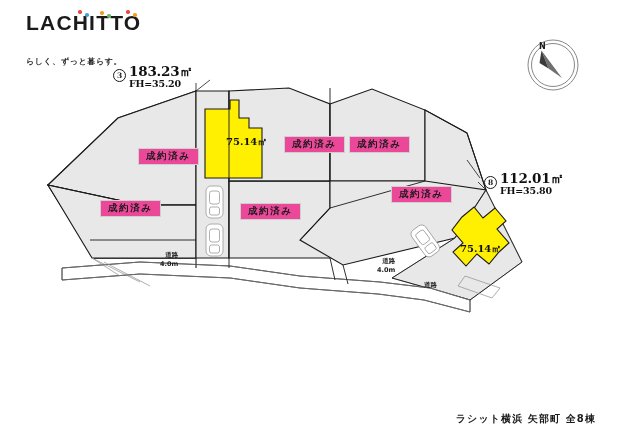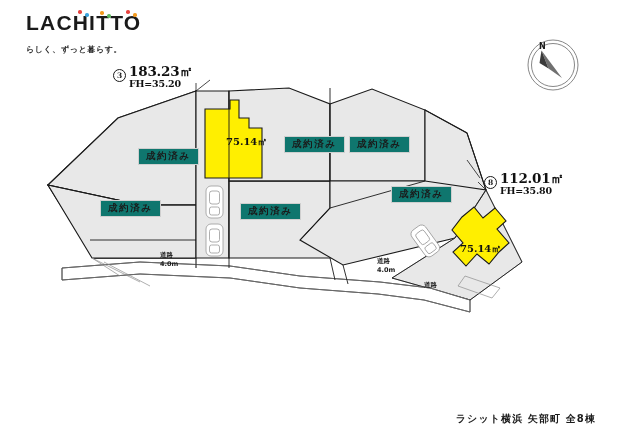--- a/index.html
+++ b/index.html
@@ -44,21 +44,21 @@
     width: 60px;
     height: 7px;
   }
   .logo-dot {
     position: absolute;
     width: 3.5px;
     height: 3.5px;
     border-radius: 50%;
   }
   #logo-tagline {
-    margin-top: 11px;
+    margin-top: 23px;
     font-family: "DejaVu Sans", sans-serif;
     font-size: 8px;
     font-weight: 700;
     color: #2a2a2a;
     letter-spacing: 0.6px;
     white-space: nowrap;
   }
 
   
   #compass {
@@ -81,21 +81,21 @@
   .house-yellow  { fill: #ffef00; stroke: #1a1a1a; stroke-width: 1.1; }
   .road-area     { fill: #ffffff; stroke: #1a1a1a; stroke-width: 1.0; }
   .thin-line     { fill: none; stroke: #1a1a1a; stroke-width: 0.9; }
   .hair-line     { fill: none; stroke: #8c8c8c; stroke-width: 0.7; }
   .car-outline   { fill: #ffffff; stroke: #9a9a9a; stroke-width: 0.8; }
   .leader-line   { fill: none; stroke: #1a1a1a; stroke-width: 0.8; }
 
   
   .sold-chip {
     position: absolute;
-    background: #0f766e;
+    background: #ec4899;
     border: 0.8px solid #cfcfcf;
     padding: 2px 7px 3px 7px;
     font-family: "DejaVu Sans", sans-serif;
     font-size: 9.5px;
     font-weight: 700;
     color: #1a1a1a;
     letter-spacing: 1.6px;
     white-space: nowrap;
     line-height: 1;
   }
@@ -108,21 +108,21 @@
     white-space: nowrap;
     line-height: 1;
     margin-left: 8px;
   }
   .road-label {
     position: absolute;
     font-family: "DejaVu Sans", sans-serif;
     font-size: 6.5px;
     font-weight: 700;
     color: #1a1a1a;
-    text-align: left;
+    text-align: right;
     line-height: 1.35;
     white-space: nowrap;
   }
 
   
   .callout {
     position: absolute;
     display: flex;
     align-items: flex-start;
     gap: 3px;

